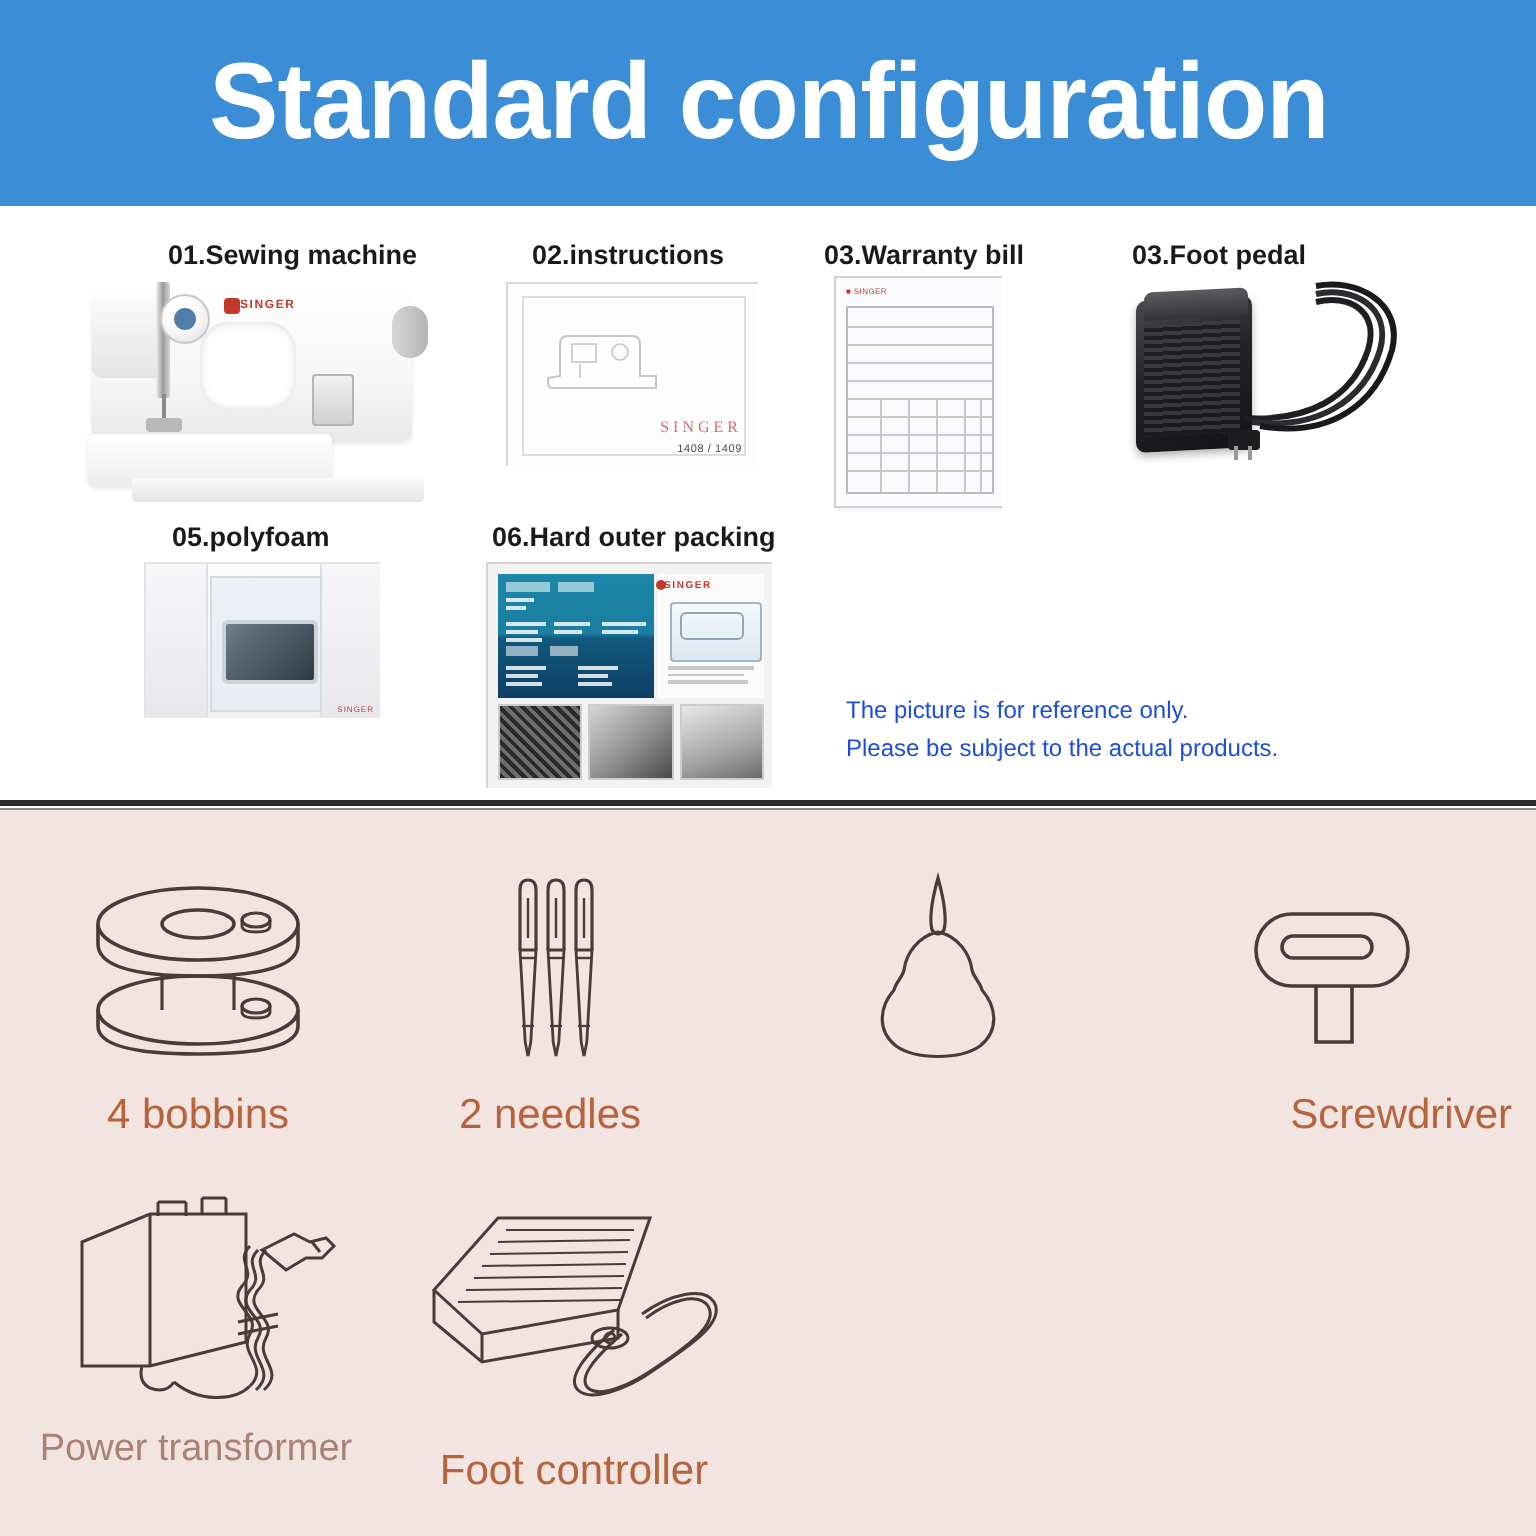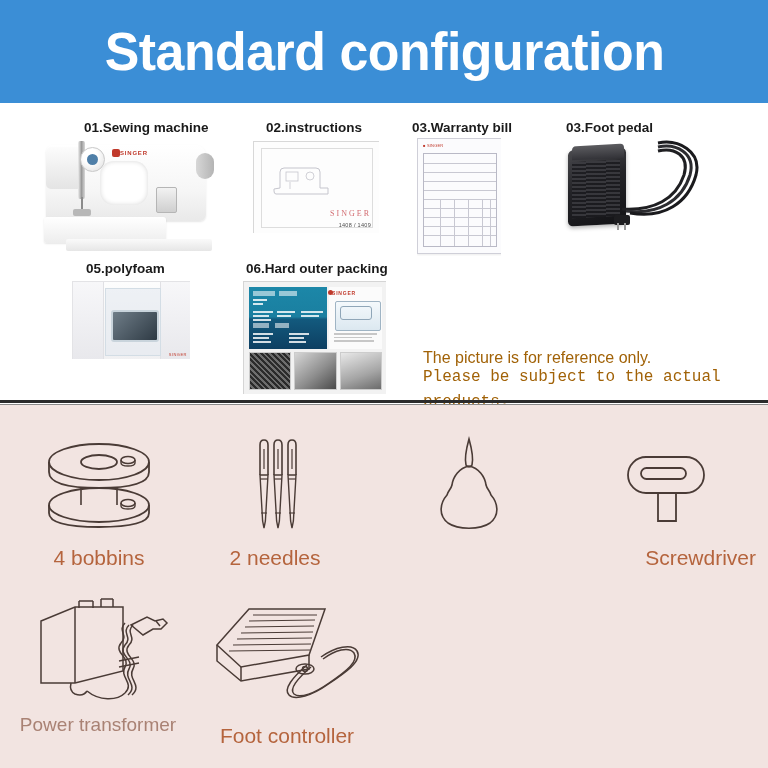--- a/index.html
+++ b/index.html
@@ -417,22 +417,22 @@
     background: #efefef;
     position: relative;
     overflow: hidden;
   }
   .thumb-a { background: repeating-linear-gradient(45deg,#2a2a2a 0px,#2a2a2a 2px,#6d6d6d 2px,#6d6d6d 4px); }
   .thumb-b { background: linear-gradient(140deg,#d6d6d6,#8e8e8e 55%,#4a4a4a); }
   .thumb-c { background: linear-gradient(160deg,#e8e8e8,#a5a5a5 60%,#6b6b6b); }
 
   .disclaimer {
     position: absolute;
-    font-size: 16px;
-    color: #a16207;
+    font-size: 12px;
+    color: #1d4ed8;
     font-family: "Liberation Sans", sans-serif;
     line-height: 1.55;
   }
 
   
   .bottom-section {
     position: absolute;
     left: 0; top: 405px;
     width: 768px; height: 363px;
     background: #f2e4e1;
@@ -586,21 +586,21 @@
         </div>
         <div class="box-thumbs">
           <div class="box-thumb thumb-a"></div>
           <div class="box-thumb thumb-b"></div>
           <div class="box-thumb thumb-c"></div>
         </div>
       </div>
     </div>
 
     <div class="disclaimer" style="left:423px; top:243px;">The picture is for reference only.</div>
-    <div class="disclaimer" style="left:423px; top:262px;font-family:Liberation Mono, monospace;">Please be subject to the actual products.</div>
+    <div class="disclaimer" style="left:423px; top:262px;">Please be subject to the actual products.</div>
   </div>
 
   <div class="divider"></div>
   <div class="divider2"></div>
 
   <div class="bottom-section">
 
     <div class="acc" style="left:14px; top:30px; width:170px;">
       <svg class="acc-icon" width="122" height="96" viewBox="0 0 122 96">
         <ellipse cx="61" cy="27" rx="50" ry="18" fill="none" stroke="#4a3b36" stroke-width="1.8"></ellipse>

